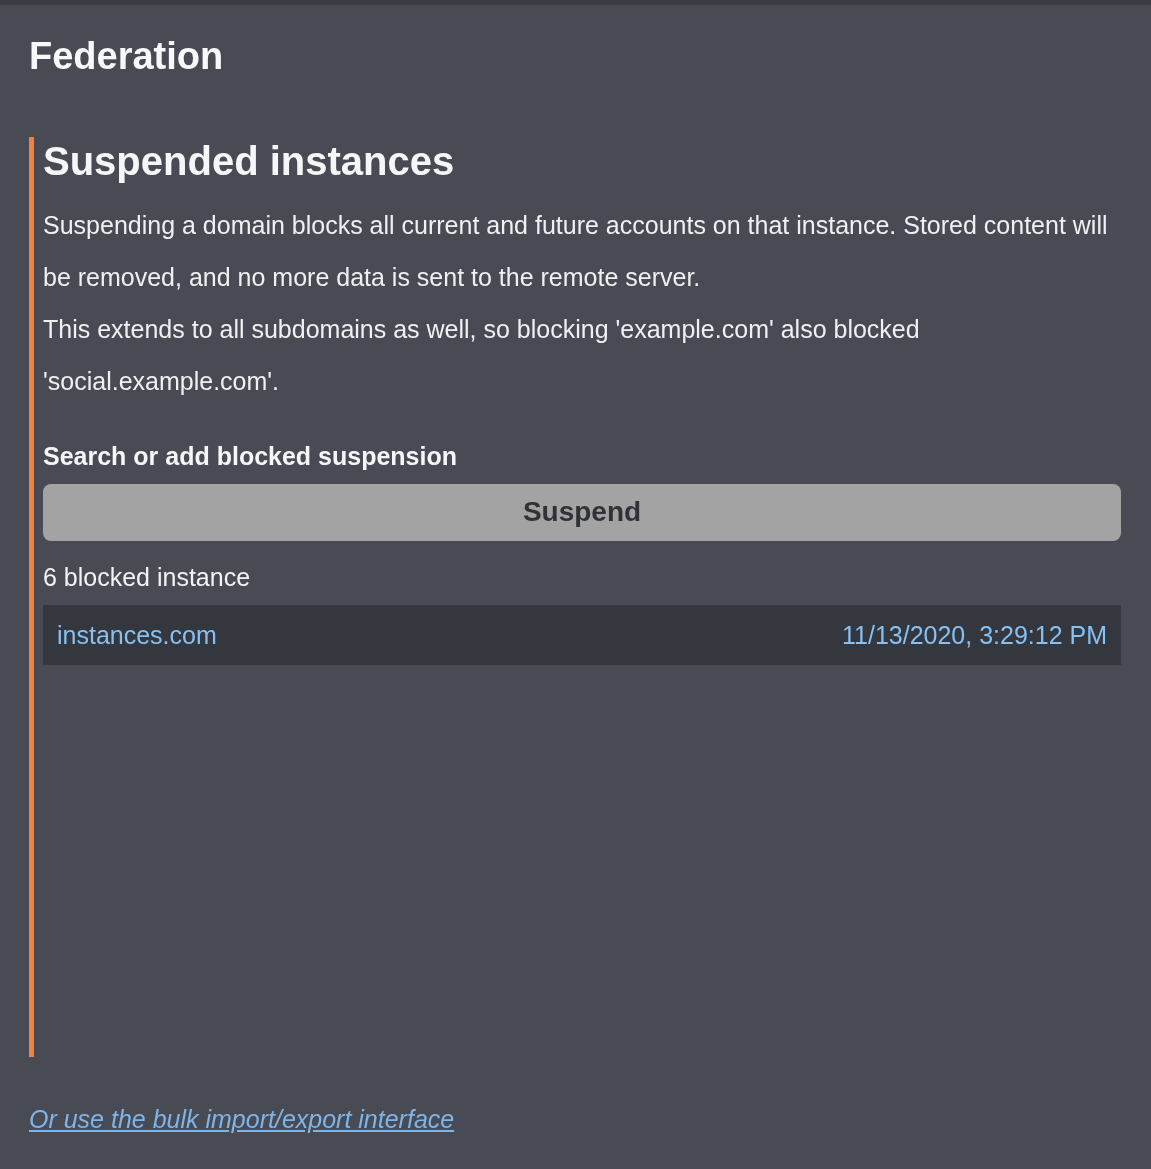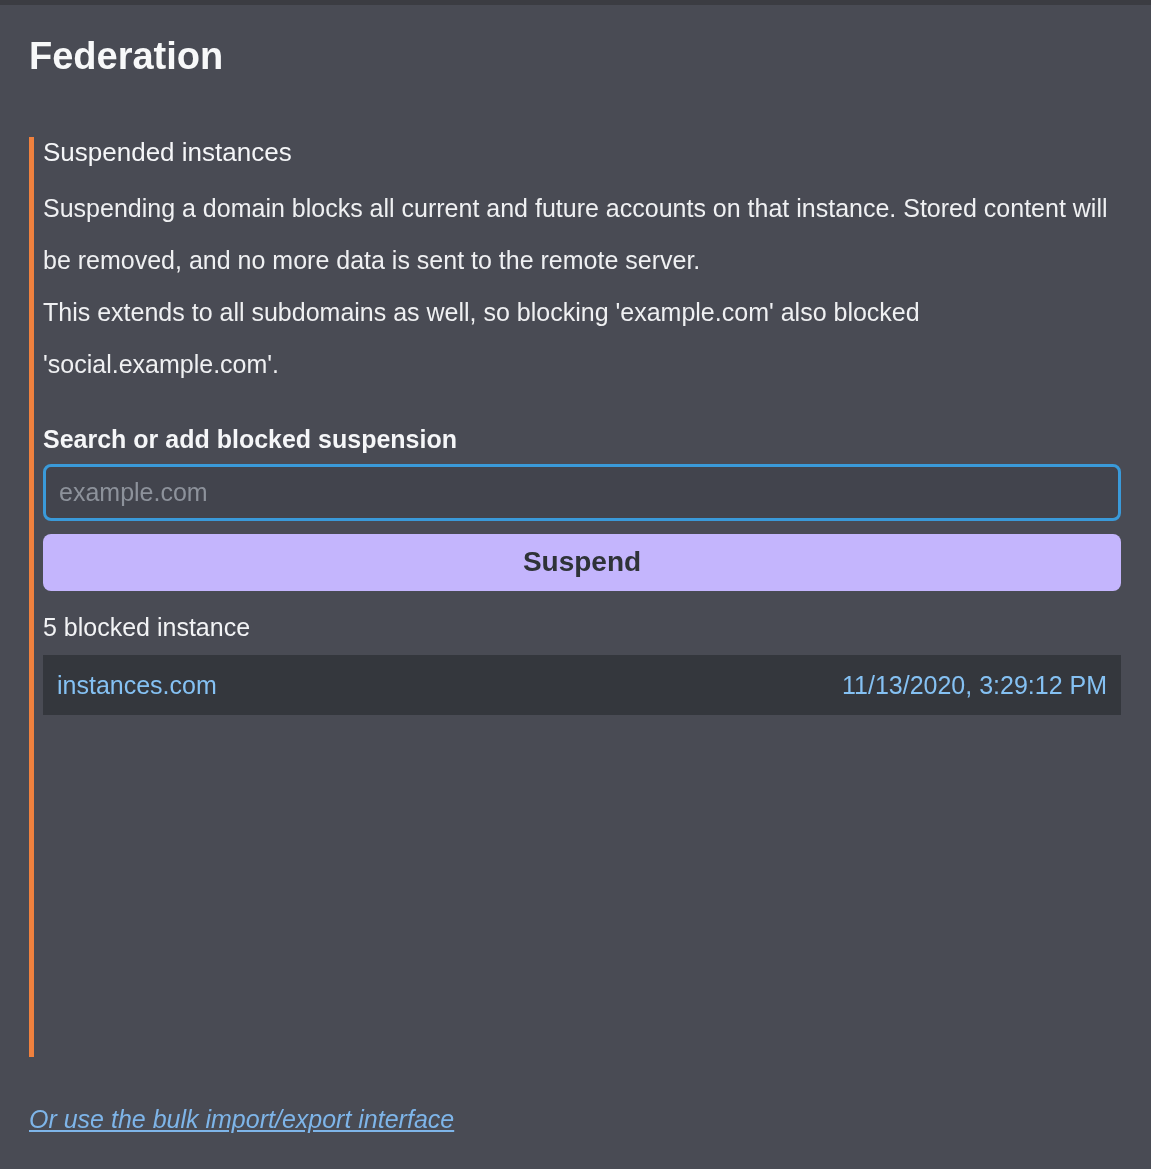--- a/index.html
+++ b/index.html
@@ -27,22 +27,22 @@
     line-height: 1.25;
   }
   .suspended-section {
     margin-top: 56px;
     border-left: 5px solid #f0813e;
     padding-left: 9px;
     height: 920px;
   }
   .section-heading {
     margin: 0 0 14px 0;
-    font-size: 26px;
-    font-weight: normal;
+    font-size: 40px;
+    font-weight: bold;
     color: #f5f6f8;
     line-height: 1.2;
   }
   .section-description p {
     margin: 0;
     font-size: 25px;
     line-height: 52px;
     color: #eff0f2;
     max-width: 1080px;
   }
@@ -69,21 +69,21 @@
   }
   .domain-input::placeholder {
     color: #8d929b;
     opacity: 1;
   }
   .suspend-button {
     display: block;
     width: 100%;
     height: 57px;
     margin-top: 13px;
-    background: #c4b5fd;
+    background: #a3a3a3;
     border: none;
     border-radius: 8px;
     font-family: "Liberation Sans", sans-serif;
     font-size: 28px;
     font-weight: bold;
     color: #2f3338;
     cursor: pointer;
   }
   .blocked-count {
     margin-top: 21px;
@@ -131,25 +131,24 @@
 
     <h2 class="section-heading">Suspended instances</h2>
 
     <div class="section-description">
       <p>Suspending a domain blocks all current and future accounts on that instance. Stored content will be removed, and no more data is sent to the remote server.</p>
       <p>This extends to all subdomains as well, so blocking 'example.com' also blocked 'social.example.com'.</p>
     </div>
 
     <label class="search-label" for="domain-input">Search or add blocked suspension</label>
 
-    <input id="domain-input" class="domain-input" type="text" placeholder="example.com" style="">
 
     <button class="suspend-button">Suspend</button>
 
-    <div class="blocked-count">5 blocked instance</div>
+    <div class="blocked-count">6 blocked instance</div>
 
     <a class="instance-row">
       <span class="instance-domain">instances.com</span>
       <span class="instance-date">11/13/2020, 3:29:12 PM</span>
     </a>
 
   </section>
 
   <a class="bulk-link">Or use the bulk import/export interface</a>
 

